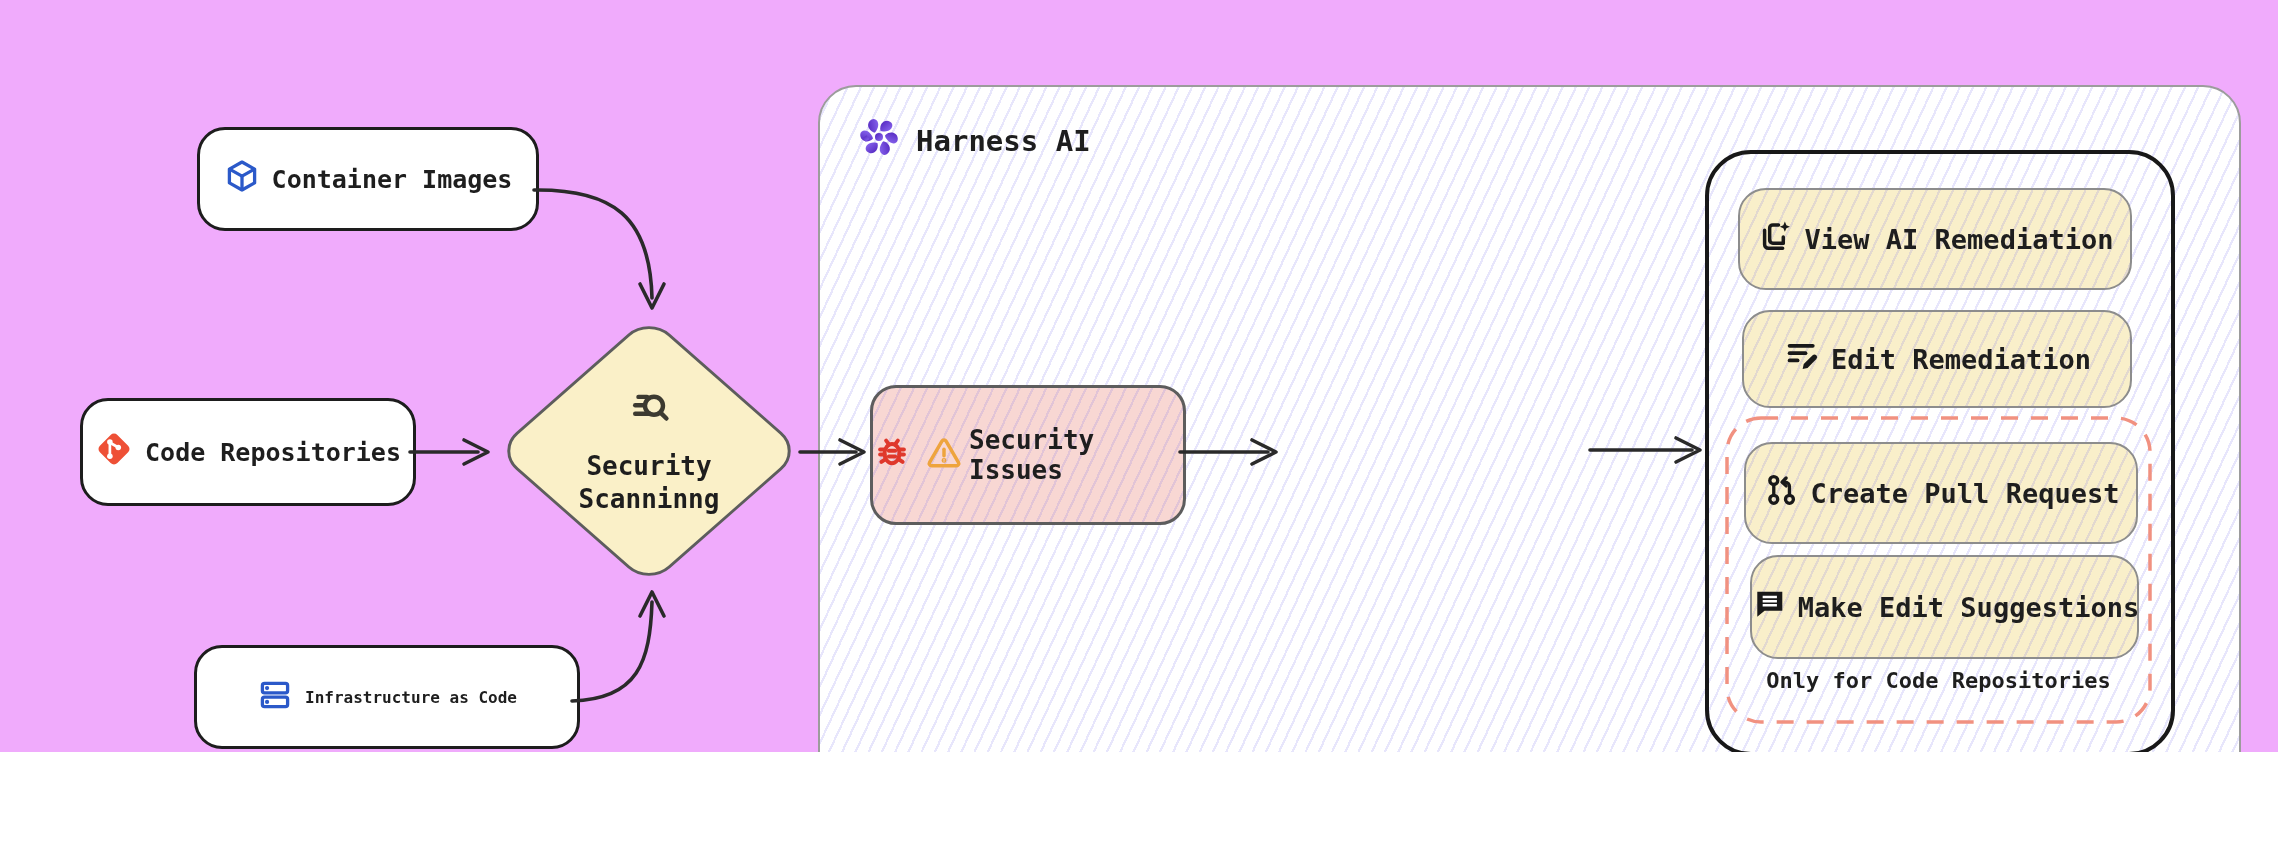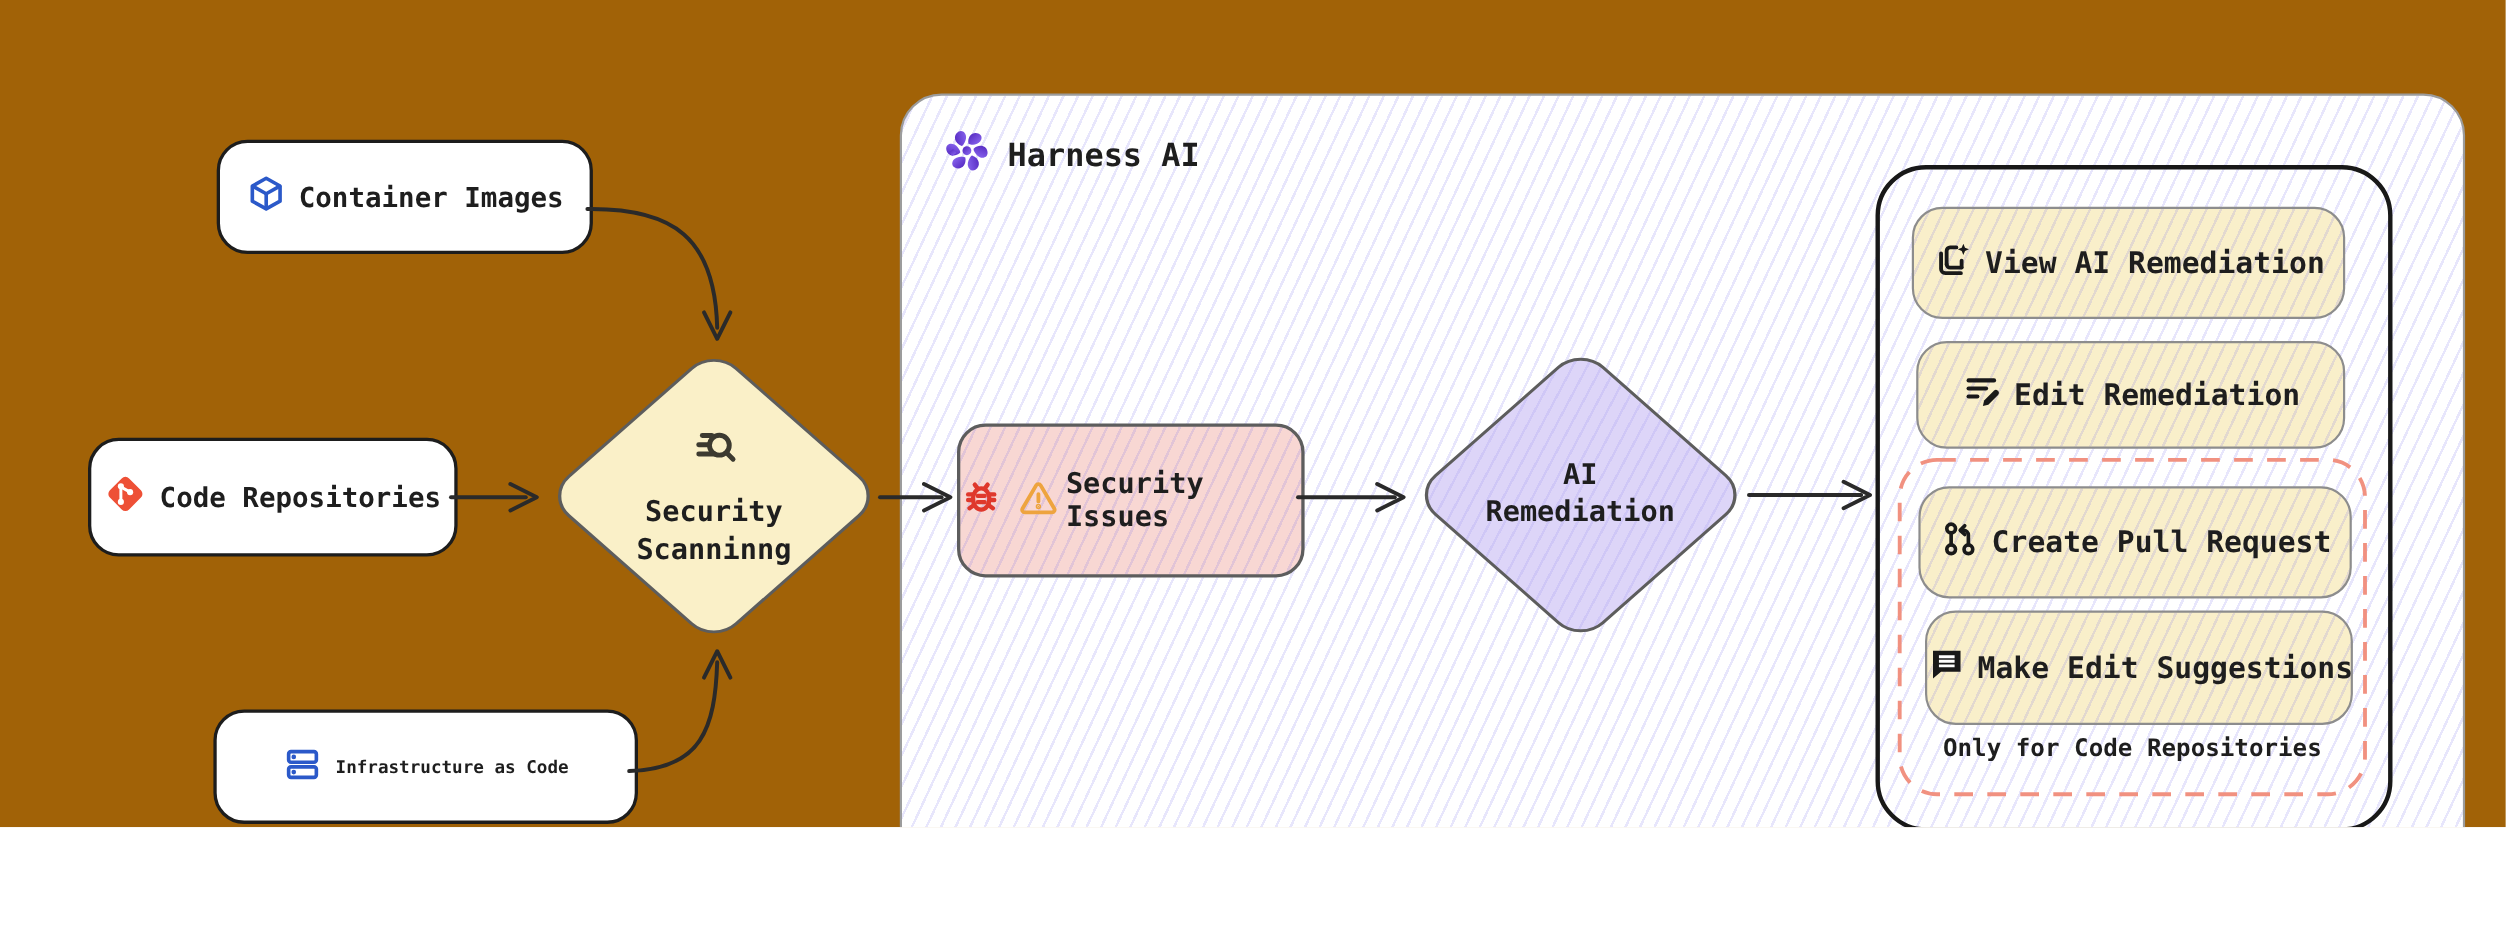--- a/index.html
+++ b/index.html
@@ -1,16 +1,16 @@
 <!DOCTYPE html>
 <html><head>
 <meta charset="utf-8">
 <style>
   html,body{margin:0;padding:0;background:#ffffff;}
-  .canvas{position:relative;width:2278px;height:752px;background:#a16207;overflow:hidden;
+  .canvas{position:relative;width:2278px;height:752px;background:#f0abfc;overflow:hidden;
           font-family:"DejaVu Sans Mono","Liberation Mono",monospace;color:#1e1e1e;}
 
   
   .node{position:absolute;display:flex;align-items:center;justify-content:center;gap:12px;
         background:#ffffff;border:3.5px solid #1d1d1d;border-radius:28px;
         font-size:25px;font-weight:600;white-space:nowrap;z-index:3;}
   .node svg{flex:0 0 auto;}
 
   
   .hatch{background-image:repeating-linear-gradient(115deg,rgba(108,99,235,0.16) 0 2.2px,rgba(0,0,0,0) 2.2px 12px);}
@@ -159,26 +159,20 @@
         <svg viewBox="0 0 24 24" width="38" height="38" fill="none" stroke="#eea43e" stroke-width="2.2" stroke-linecap="round" stroke-linejoin="round">
           <path d="M10.7 5.2 L2.9 18.5 a1.5 1.5 0 0 0 1.3 2.25 h15.6 a1.5 1.5 0 0 0 1.3 -2.25 L13.3 5.2 a1.5 1.5 0 0 0 -2.6 0 Z"></path>
           <path d="M12 10.2 v4.2"></path>
           <circle cx="12" cy="17.3" r="0.45" fill="#eea43e"></circle>
         </svg>
       </span>
     </span>
     <span>Security Issues</span>
   </div>
 
-  <div class="diamond" style="left:1283px;top:317px;width:307px;height:266px;">
-    <div class="diamond-shape diamond-purple"></div>
-    <div class="diamond-content">
-      <span><span>AI</span><br><span>Remediation</span></span>
-    </div>
-  </div>
 
   <div class="panel"></div>
 
   <div class="btn hatch" style="left:1738px;top:188px;width:390px;height:98px;">
     <span>
       <svg viewBox="0 0 24 24" width="38" height="38" fill="none" stroke="#191919" stroke-width="2.2" stroke-linecap="round" stroke-linejoin="round">
         <path d="M4.8 8.4 V17.4 A2.4 2.4 0 0 0 7.2 19.8 H16.2"></path>
         <path d="M8 14.6 V7 a2 2 0 0 1 2 -2 h3.6"></path>
         <path d="M8 14.6 a2 2 0 0 0 2 2 h6.6"></path>
         <path d="M16.6 16.4 V12.6"></path>

